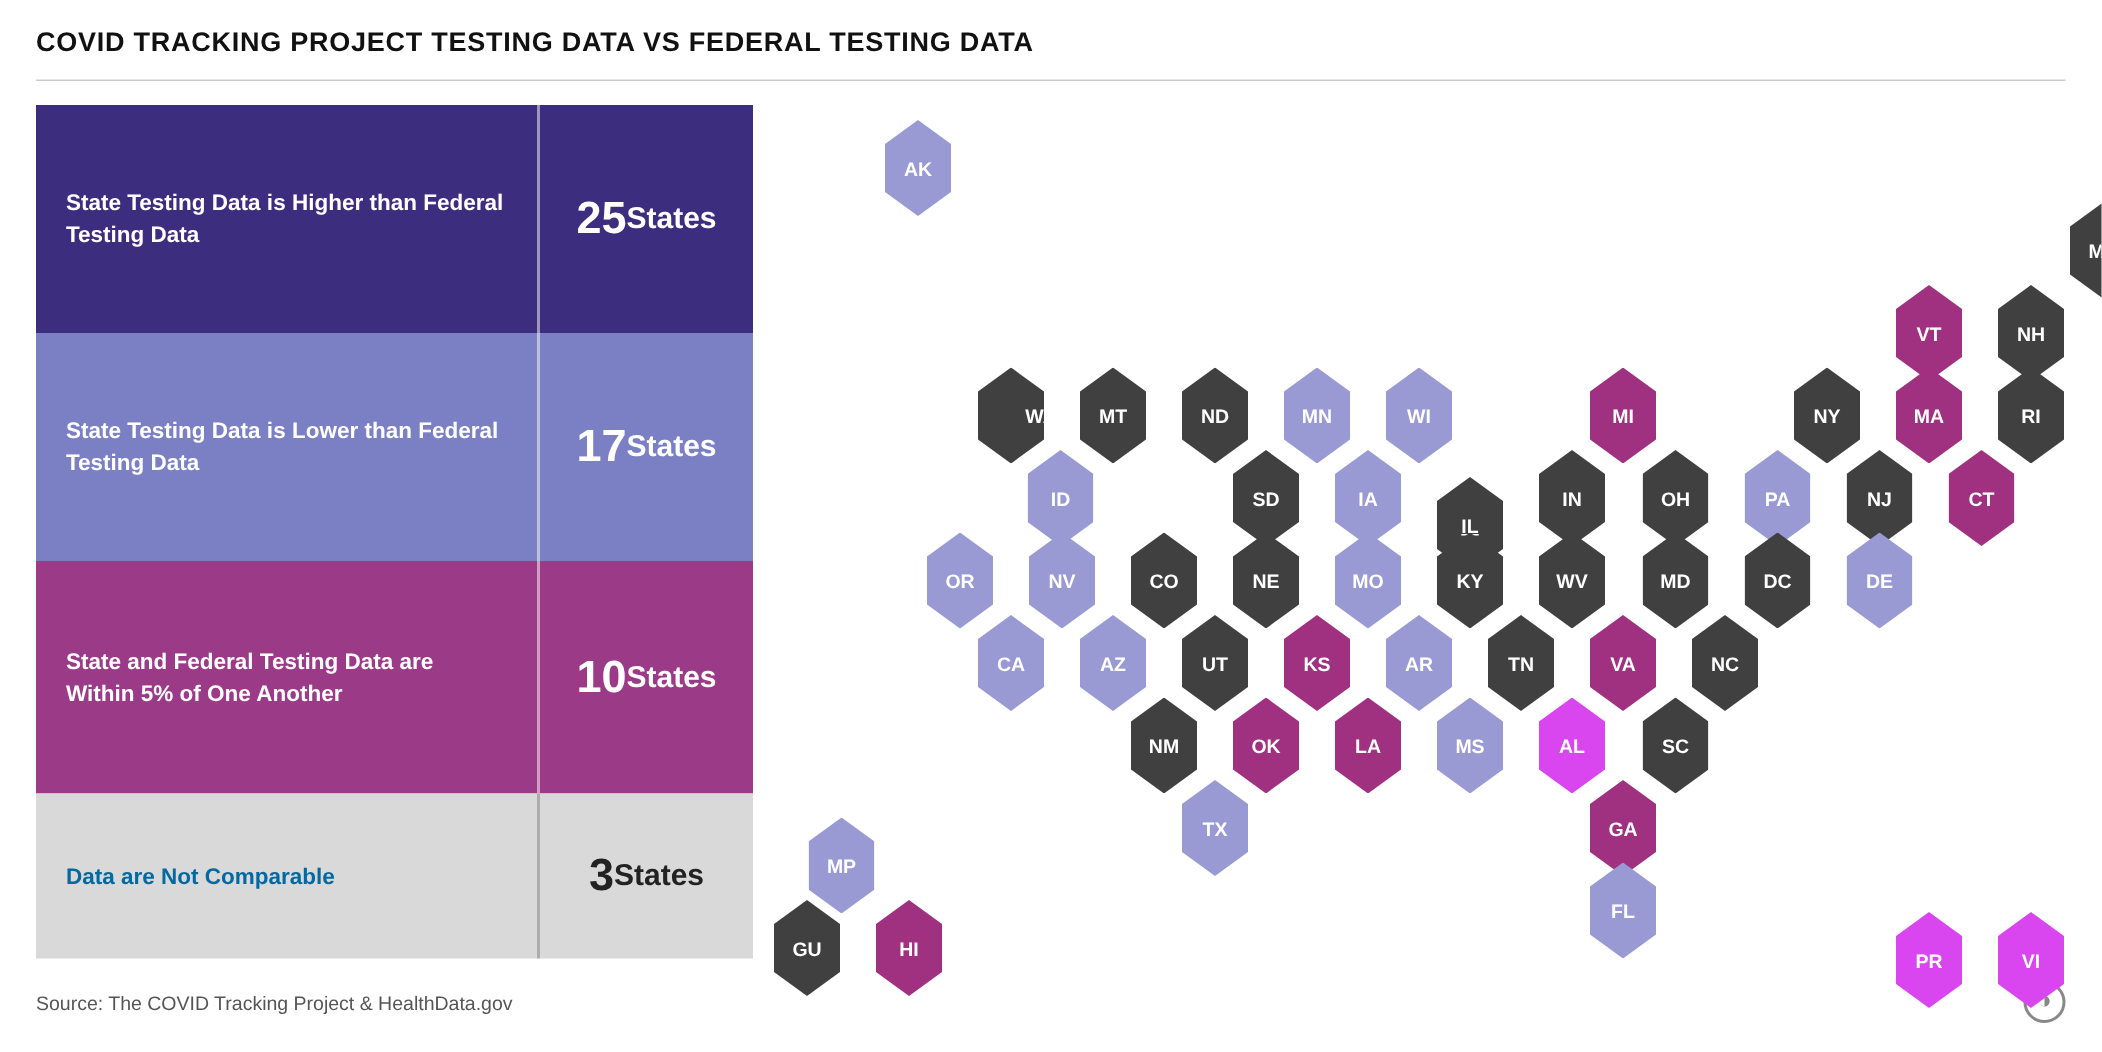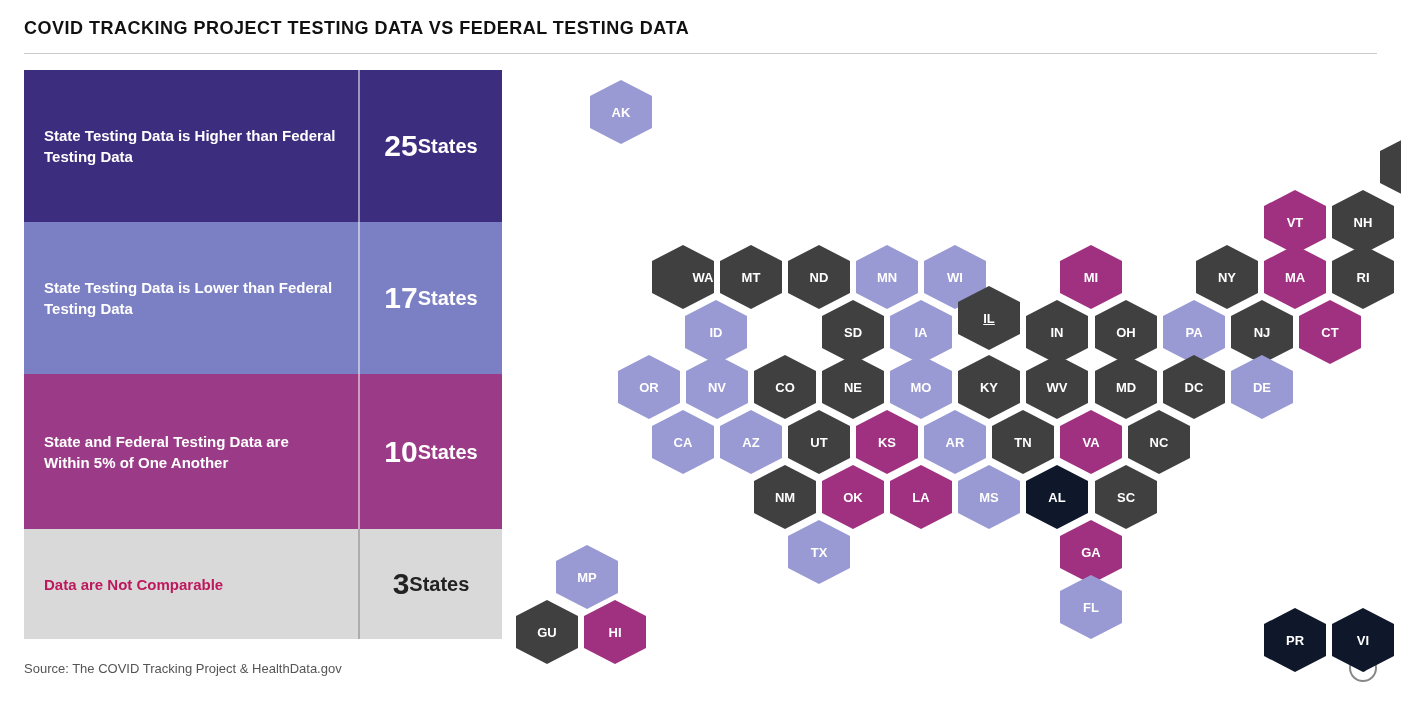--- a/index.html
+++ b/index.html
@@ -55,21 +55,21 @@
       flex: 1;
       display: flex;
       align-items: center;
       padding: 20px 20px;
       font-weight: bold;
       font-size: 15px;
       color: #fff;
       line-height: 1.4;
     }
     .legend-row.row4 .legend-label {
-      color: #be185d;
+      color: #0369a1;
     }
     .legend-divider {
       width: 2px;
       background: rgba(255,255,255,0.5);
       align-self: stretch;
     }
     .legend-row.row4 .legend-divider {
       background: rgba(0,0,0,0.2);
     }
     .legend-count {
@@ -97,37 +97,37 @@
 
     
     .hex-map {
       position: relative;
       width: 100%;
       height: 570px;
     }
 
     .hex {
       position: absolute;
-      width: 62px;
+      width: 44px;
       height: 64px;
       display: flex;
       align-items: center;
       justify-content: center;
       font-weight: bold;
       font-size: 13px;
       color: #fff;
       cursor: default;
       clip-path: polygon(50% 0%, 100% 25%, 100% 75%, 50% 100%, 0% 75%, 0% 25%);
     }
 
     
     .hex.dark-blue { background: #404040; }
     .hex.light-blue { background: #9999d4; }
     .hex.purple-pink { background: #a03080; }
-    .hex.gray { background: #0f172a; color: #fff; }
+    .hex.gray { background: #d946ef; color: #fff; }
 
     .footer {
       margin-top: 14px;
       font-size: 13px;
       color: #555;
       display: flex;
       justify-content: space-between;
       align-items: center;
     }
     .footer-logo {
@@ -184,21 +184,21 @@
           <div class="hex dark-blue" style="left: 286px; top: 175px;">ND</div>
           <div class="hex light-blue" style="left: 422px; top: 175px;">WI</div>
           <div class="hex light-blue" style="left: 354px; top: 175px;">MN</div>
           <div class="hex purple-pink" style="left: 558px; top: 175px;">MI</div>
           <div class="hex dark-blue" style="left: 694px; top: 175px;">NY</div>
           <div class="hex purple-pink" style="left: 762px; top: 175px;">MA</div>
           <div class="hex dark-blue" style="left: 830px; top: 175px;">RI</div>
           <div class="hex light-blue" style="left: 183px; top: 230px;">ID</div>
           <div class="hex dark-blue" style="left: 320px; top: 230px;">SD</div>
           <div class="hex light-blue" style="left: 388px; top: 230px;">IA</div>
-          <div class="hex dark-blue" style="left: 456px; top: 216px; text-decoration: underline;">IL</div>
+          <div class="hex dark-blue" style="left: 456px; top: 248px; text-decoration: underline;">IL</div>
           <div class="hex dark-blue" style="left: 524px; top: 230px;">IN</div>
           <div class="hex dark-blue" style="left: 593px; top: 230px;">OH</div>
           <div class="hex light-blue" style="left: 661px; top: 230px;">PA</div>
           <div class="hex dark-blue" style="left: 729px; top: 230px;">NJ</div>
           <div class="hex purple-pink" style="left: 797px; top: 230px;">CT</div>
           <div class="hex light-blue" style="left: 116px; top: 285px;">OR</div>
           <div class="hex light-blue" style="left: 184px; top: 285px;">NV</div>
           <div class="hex dark-blue" style="left: 252px; top: 285px;">CO</div>
           <div class="hex dark-blue" style="left: 320px; top: 285px;">NE</div>
           <div class="hex light-blue" style="left: 388px; top: 285px;">MO</div>
@@ -216,21 +216,21 @@
           <div class="hex purple-pink" style="left: 558px; top: 340px;">VA</div>
           <div class="hex dark-blue" style="left: 626px; top: 340px;">NC</div>
           <div class="hex dark-blue" style="left: 252px; top: 395px;">NM</div>
           <div class="hex purple-pink" style="left: 320px; top: 395px;">OK</div>
           <div class="hex purple-pink" style="left: 388px; top: 395px;">LA</div>
           <div class="hex light-blue" style="left: 456px; top: 395px;">MS</div>
           <div class="hex gray" style="left: 524px; top: 395px;">AL</div>
           <div class="hex dark-blue" style="left: 593px; top: 395px;">SC</div>
           <div class="hex light-blue" style="left: 286px; top: 450px;">TX</div>
           <div class="hex purple-pink" style="left: 558px; top: 450px;">GA</div>
-          <div class="hex light-blue" style="left: 54px; top: 475px;">MP</div>
+          <div class="hex light-blue" style="left: 37px; top: 475px;">MP</div>
           <div class="hex dark-blue" style="left: 14px; top: 530px;">GU</div>
           <div class="hex purple-pink" style="left: 82px; top: 530px;">HI</div>
           <div class="hex light-blue" style="left: 558px; top: 505px;">FL</div>
           <div class="hex gray" style="left: 762px; top: 538px;">PR</div>
           <div class="hex gray" style="left: 830px; top: 538px;">VI</div>
         </div>
     </div>
   </div>
   <div class="footer">
     <span>Source: The COVID Tracking Project &amp; HealthData.gov</span>

